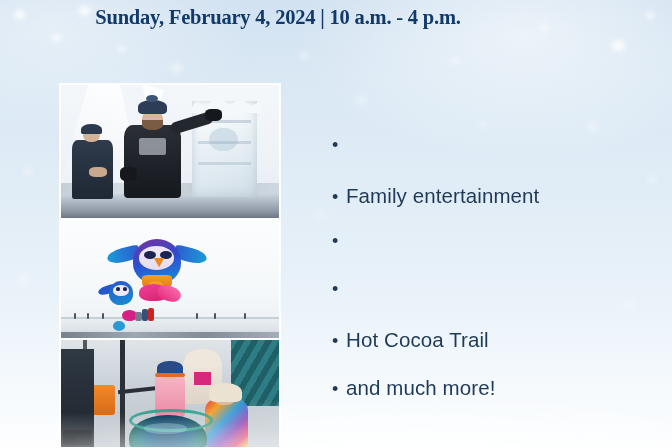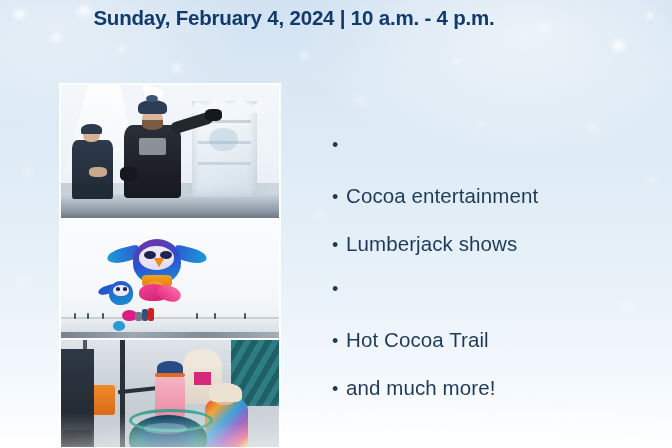--- a/index.html
+++ b/index.html
@@ -57,28 +57,29 @@
     position: absolute;
     border-radius: 50%;
     background: #ffffff;
     pointer-events: none;
   }
 
   
   .headline {
     position: absolute;
     top: 6px;
-    left: 16px;
+    left: 0;
     width: 556px;
     text-align: center;
     font-size: 20.5px;
     font-weight: bold;
     letter-spacing: -0.2px;
     color: #113a6b;
     white-space: nowrap;
+    font-family: Liberation Serif, serif;
   }
 
   
   .collage {
     position: absolute;
     left: 60px;
     top: 84px;
     width: 220px;
     height: 364px;
     display: flex;
@@ -435,25 +436,24 @@
       </div>
     </div>
   </div>
 
   <div class="bullets">
     <div class="bullet">
       <span class="dot">•</span>
     </div>
     <div class="bullet">
       <span class="dot">•</span>
-      <span>Cocoa entertainment</span>
-    </div>
-    <div class="bullet">
-      <span class="dot">•</span>
-      <span>Lumberjack shows</span>
+      <span>Family entertainment</span>
+    </div>
+    <div class="bullet">
+      <span class="dot">•</span>
     </div>
     <div class="bullet">
       <span class="dot">•</span>
     </div>
     <div class="bullet">
       <span class="dot">•</span>
       <span>Hot Cocoa Trail</span>
     </div>
     <div class="bullet">
       <span class="dot">•</span>

